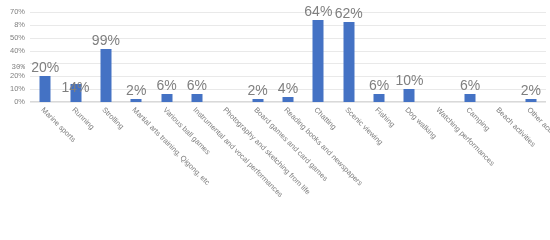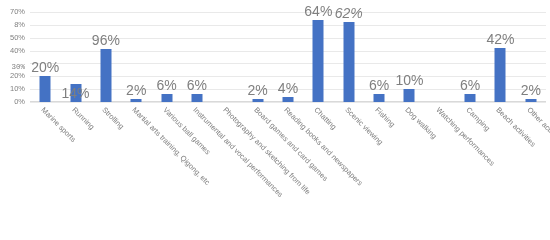--- a/index.html
+++ b/index.html
@@ -136,25 +136,25 @@
       <div class="gridline" style="top: 38.5714px;"></div>
       <div class="gridline" style="top: 25.7143px;"></div>
       <div class="gridline" style="top: 12.8571px;"></div>
       <div class="gridline" style="top: 0px;"></div>
       <div class="bar-slot" style="left: 0px; width: 30.3529px;">
         <div class="bar" style="height: 25.7143px; background: rgb(68, 114, 196);"></div>
         <div class="bar-value" style="bottom: 27.7143px;">20%</div>
       </div>
       <div class="bar-slot" style="left: 30.3529px; width: 30.3529px;">
         <div class="bar" style="height: 18px; background: rgb(68, 114, 196);"></div>
-        <div class="bar-value" style="bottom: 2px;">14%</div>
+        <div class="bar-value" style="bottom: 8px;">14%</div>
       </div>
       <div class="bar-slot" style="left: 60.7059px; width: 30.3529px;">
         <div class="bar" style="height: 52.7143px; background: rgb(68, 114, 196);"></div>
-        <div class="bar-value" style="bottom: 54.7143px;">96%</div>
+        <div class="bar-value" style="bottom: 54.7143px;">99%</div>
       </div>
       <div class="bar-slot" style="left: 91.0588px; width: 30.3529px;">
         <div class="bar" style="height: 2.57143px; background: rgb(68, 114, 196);"></div>
         <div class="bar-value" style="bottom: 4.57143px;">2%</div>
       </div>
       <div class="bar-slot" style="left: 121.412px; width: 30.3529px;">
         <div class="bar" style="height: 7.71429px; background: rgb(68, 114, 196);"></div>
         <div class="bar-value" style="bottom: 9.71429px;">6%</div>
       </div>
       <div class="bar-slot" style="left: 151.765px; width: 30.3529px;">
@@ -166,40 +166,36 @@
         <div class="bar-value" style="bottom: 4.57143px;">2%</div>
       </div>
       <div class="bar-slot" style="left: 242.824px; width: 30.3529px;">
         <div class="bar" style="height: 5.14286px; background: rgb(68, 114, 196);"></div>
         <div class="bar-value" style="bottom: 7.14286px;">4%</div>
       </div>
       <div class="bar-slot" style="left: 273.176px; width: 30.3529px;">
         <div class="bar" style="height: 82.2857px; background: rgb(68, 114, 196);"></div>
         <div class="bar-value" style="bottom: 84.2857px;">64%</div>
       </div>
-      <div class="bar-slot" style="left: 303.529px; width: 30.3529px; font-style: italic;">
+      <div class="bar-slot" style="left: 303.529px; width: 30.3529px;">
         <div class="bar" style="height: 79.7143px; background: rgb(68, 114, 196);"></div>
         <div class="bar-value" style="bottom: 81.7143px;">62%</div>
       </div>
       <div class="bar-slot" style="left: 333.882px; width: 30.3529px;">
         <div class="bar" style="height: 7.71429px; background: rgb(68, 114, 196);"></div>
         <div class="bar-value" style="bottom: 9.71429px;">6%</div>
       </div>
       <div class="bar-slot" style="left: 364.235px; width: 30.3529px;">
         <div class="bar" style="height: 12.8571px; background: rgb(68, 114, 196);"></div>
         <div class="bar-value" style="bottom: 14.8571px;">10%</div>
       </div>
       <div class="bar-slot" style="left: 424.941px; width: 30.3529px;">
         <div class="bar" style="height: 7.71429px; background: rgb(68, 114, 196);"></div>
         <div class="bar-value" style="bottom: 9.71429px;">6%</div>
       </div>
-      <div class="bar-slot" style="left: 455.294px; width: 30.3529px;">
-        <div class="bar" style="height: 54px; background: rgb(68, 114, 196);"></div>
-        <div class="bar-value" style="bottom: 56px;">42%</div>
-      </div>
       <div class="bar-slot" style="left: 485.647px; width: 30.3529px;">
         <div class="bar" style="height: 2.57143px; background: rgb(68, 114, 196);"></div>
         <div class="bar-value" style="bottom: 4.57143px;">2%</div>
       </div>
     </div>
 
   <div id="x-axis">
       <div class="x-label-slot" style="left: 0px; width: 30.3529px;">
         <div class="x-label">Marine sports</div>
       </div>

